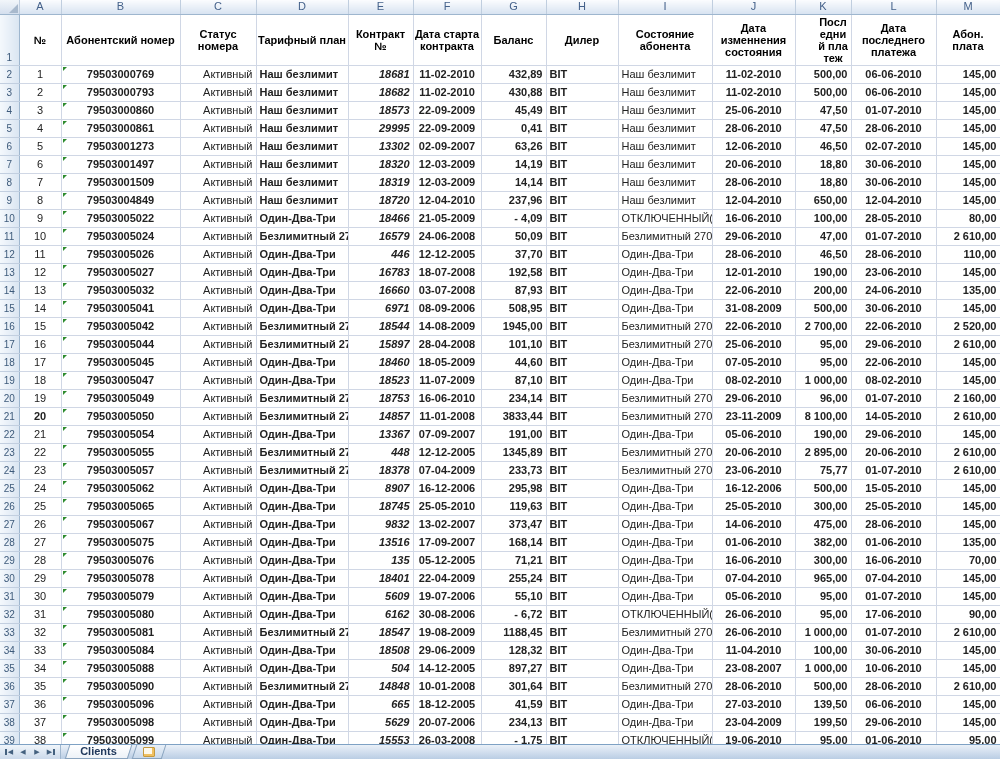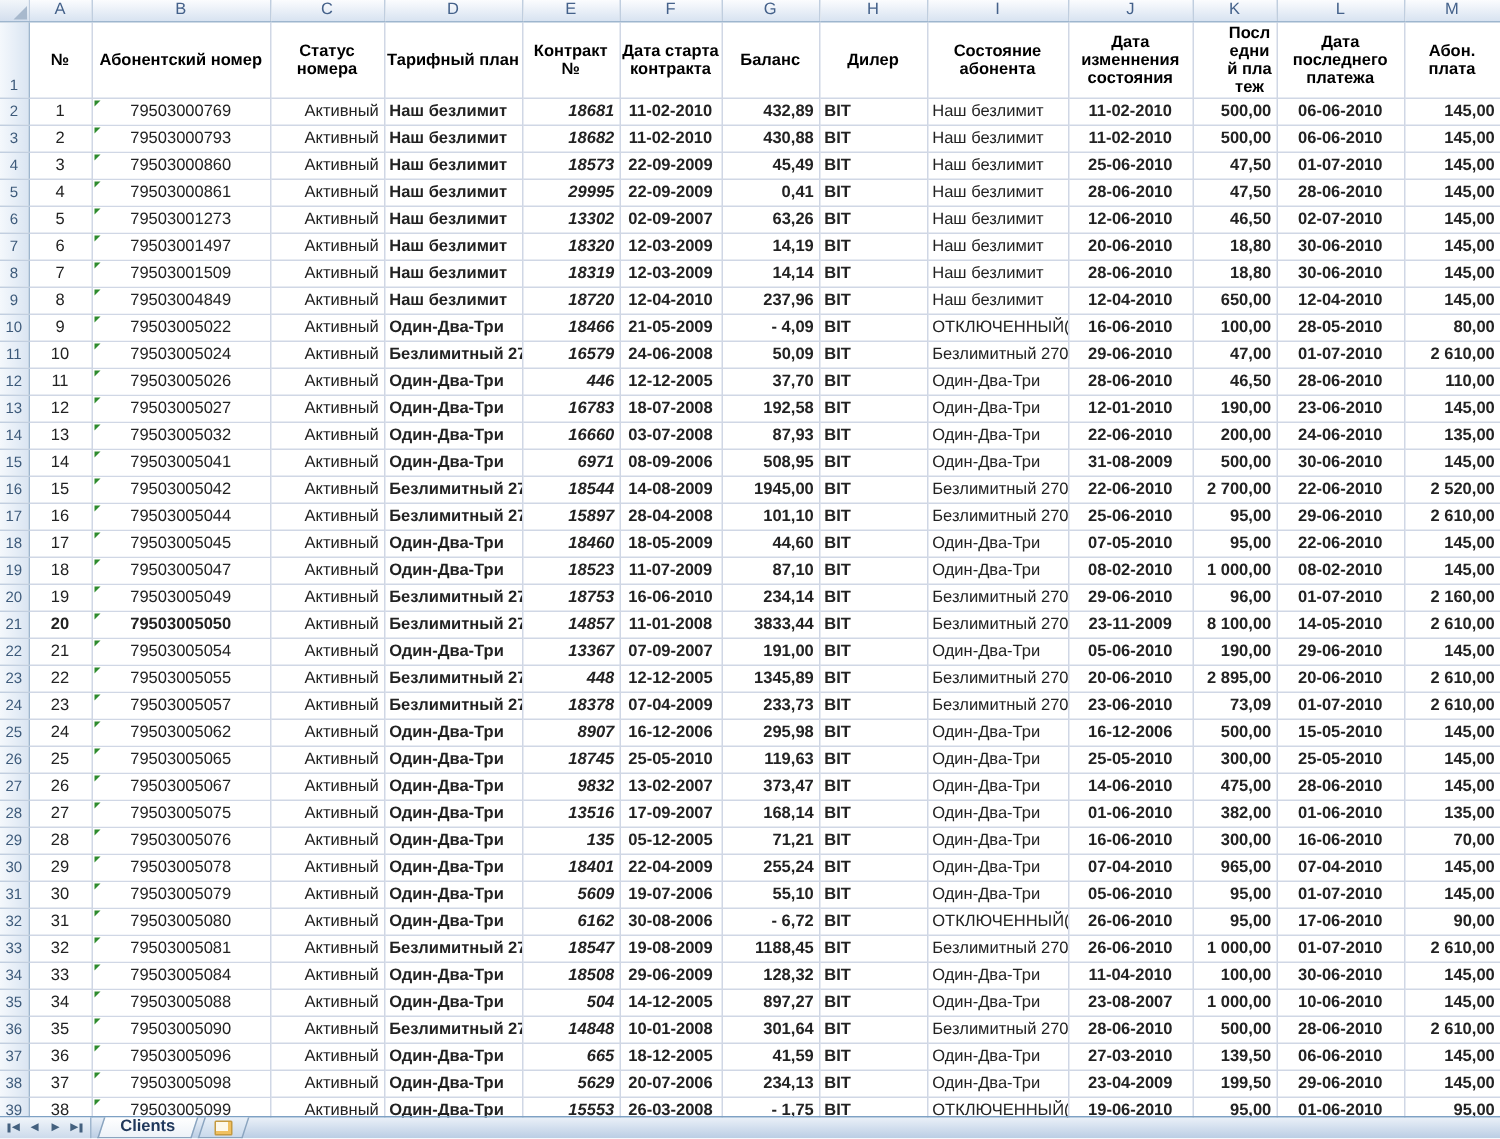--- a/index.html
+++ b/index.html
@@ -43,21 +43,21 @@
   tr.hdr td.hc{
     background:#fff;border-right:1px solid #D0D7E5;border-bottom:1px solid #D0D7E5;
     font-size:11px;font-weight:bold;color:#000;text-align:center;vertical-align:middle;
     line-height:12px;padding:1px 1px;overflow:hidden;white-space:normal;
   }
   tr.hdr td.nw{white-space:nowrap;}
   tr.hdr td.bk{word-break:break-all;padding-left:21px;}
   tr.row{height:18px;}
   .a-l{text-align:left;} .a-c{text-align:center;} .a-r{text-align:right;}
   .col-num{color:#222;}
-  .col-phone{color:#6A5FE8;position:relative;}
+  .col-phone{color:#6A5FE8;position:relative;font-weight:bold;}
   .col-status{color:#474747;text-align:right;}
   .col-plan{color:#A33530;font-weight:bold;}
   .col-contract{color:#1A1A1A;font-weight:bold;font-style:italic;}
   .col-date{color:#00A038;font-weight:bold;}
   .col-balance,.col-payment,.col-fee{color:#FF2020;font-weight:bold;}
   .col-dealer{color:#2832D6;font-weight:bold;}
   .col-state{color:#A64A48;}
   tr.b-row .col-num,tr.b-row .col-phone{font-weight:bold;}
   .mark{
     position:absolute;top:1px;left:1px;width:0;height:0;
@@ -507,21 +507,21 @@
       <td class="c a-c col-num">23</td>
       <td class="c a-c col-phone"><span class="mark"></span><span class="v">79503005057</span></td>
       <td class="c a-l col-status">Активный</td>
       <td class="c a-l col-plan">Безлимитный 2700</td>
       <td class="c a-r col-contract">18378</td>
       <td class="c a-c col-date">07-04-2009</td>
       <td class="c a-r col-balance">233,73</td>
       <td class="c a-l col-dealer">BIT</td>
       <td class="c a-l col-state">Безлимитный 2700</td>
       <td class="c a-c col-date">23-06-2010</td>
-      <td class="c a-r col-payment">73,09</td>
+      <td class="c a-r col-payment">75,77</td>
       <td class="c a-c col-date">01-07-2010</td>
       <td class="c a-r col-fee">2 610,00</td>
     </tr>
         <tr class="row">
       <td class="rh">25</td>
       <td class="c a-c col-num">24</td>
       <td class="c a-c col-phone"><span class="mark"></span><span class="v">79503005062</span></td>
       <td class="c a-l col-status">Активный</td>
       <td class="c a-l col-plan">Один-Два-Три</td>
       <td class="c a-r col-contract">8907</td>

